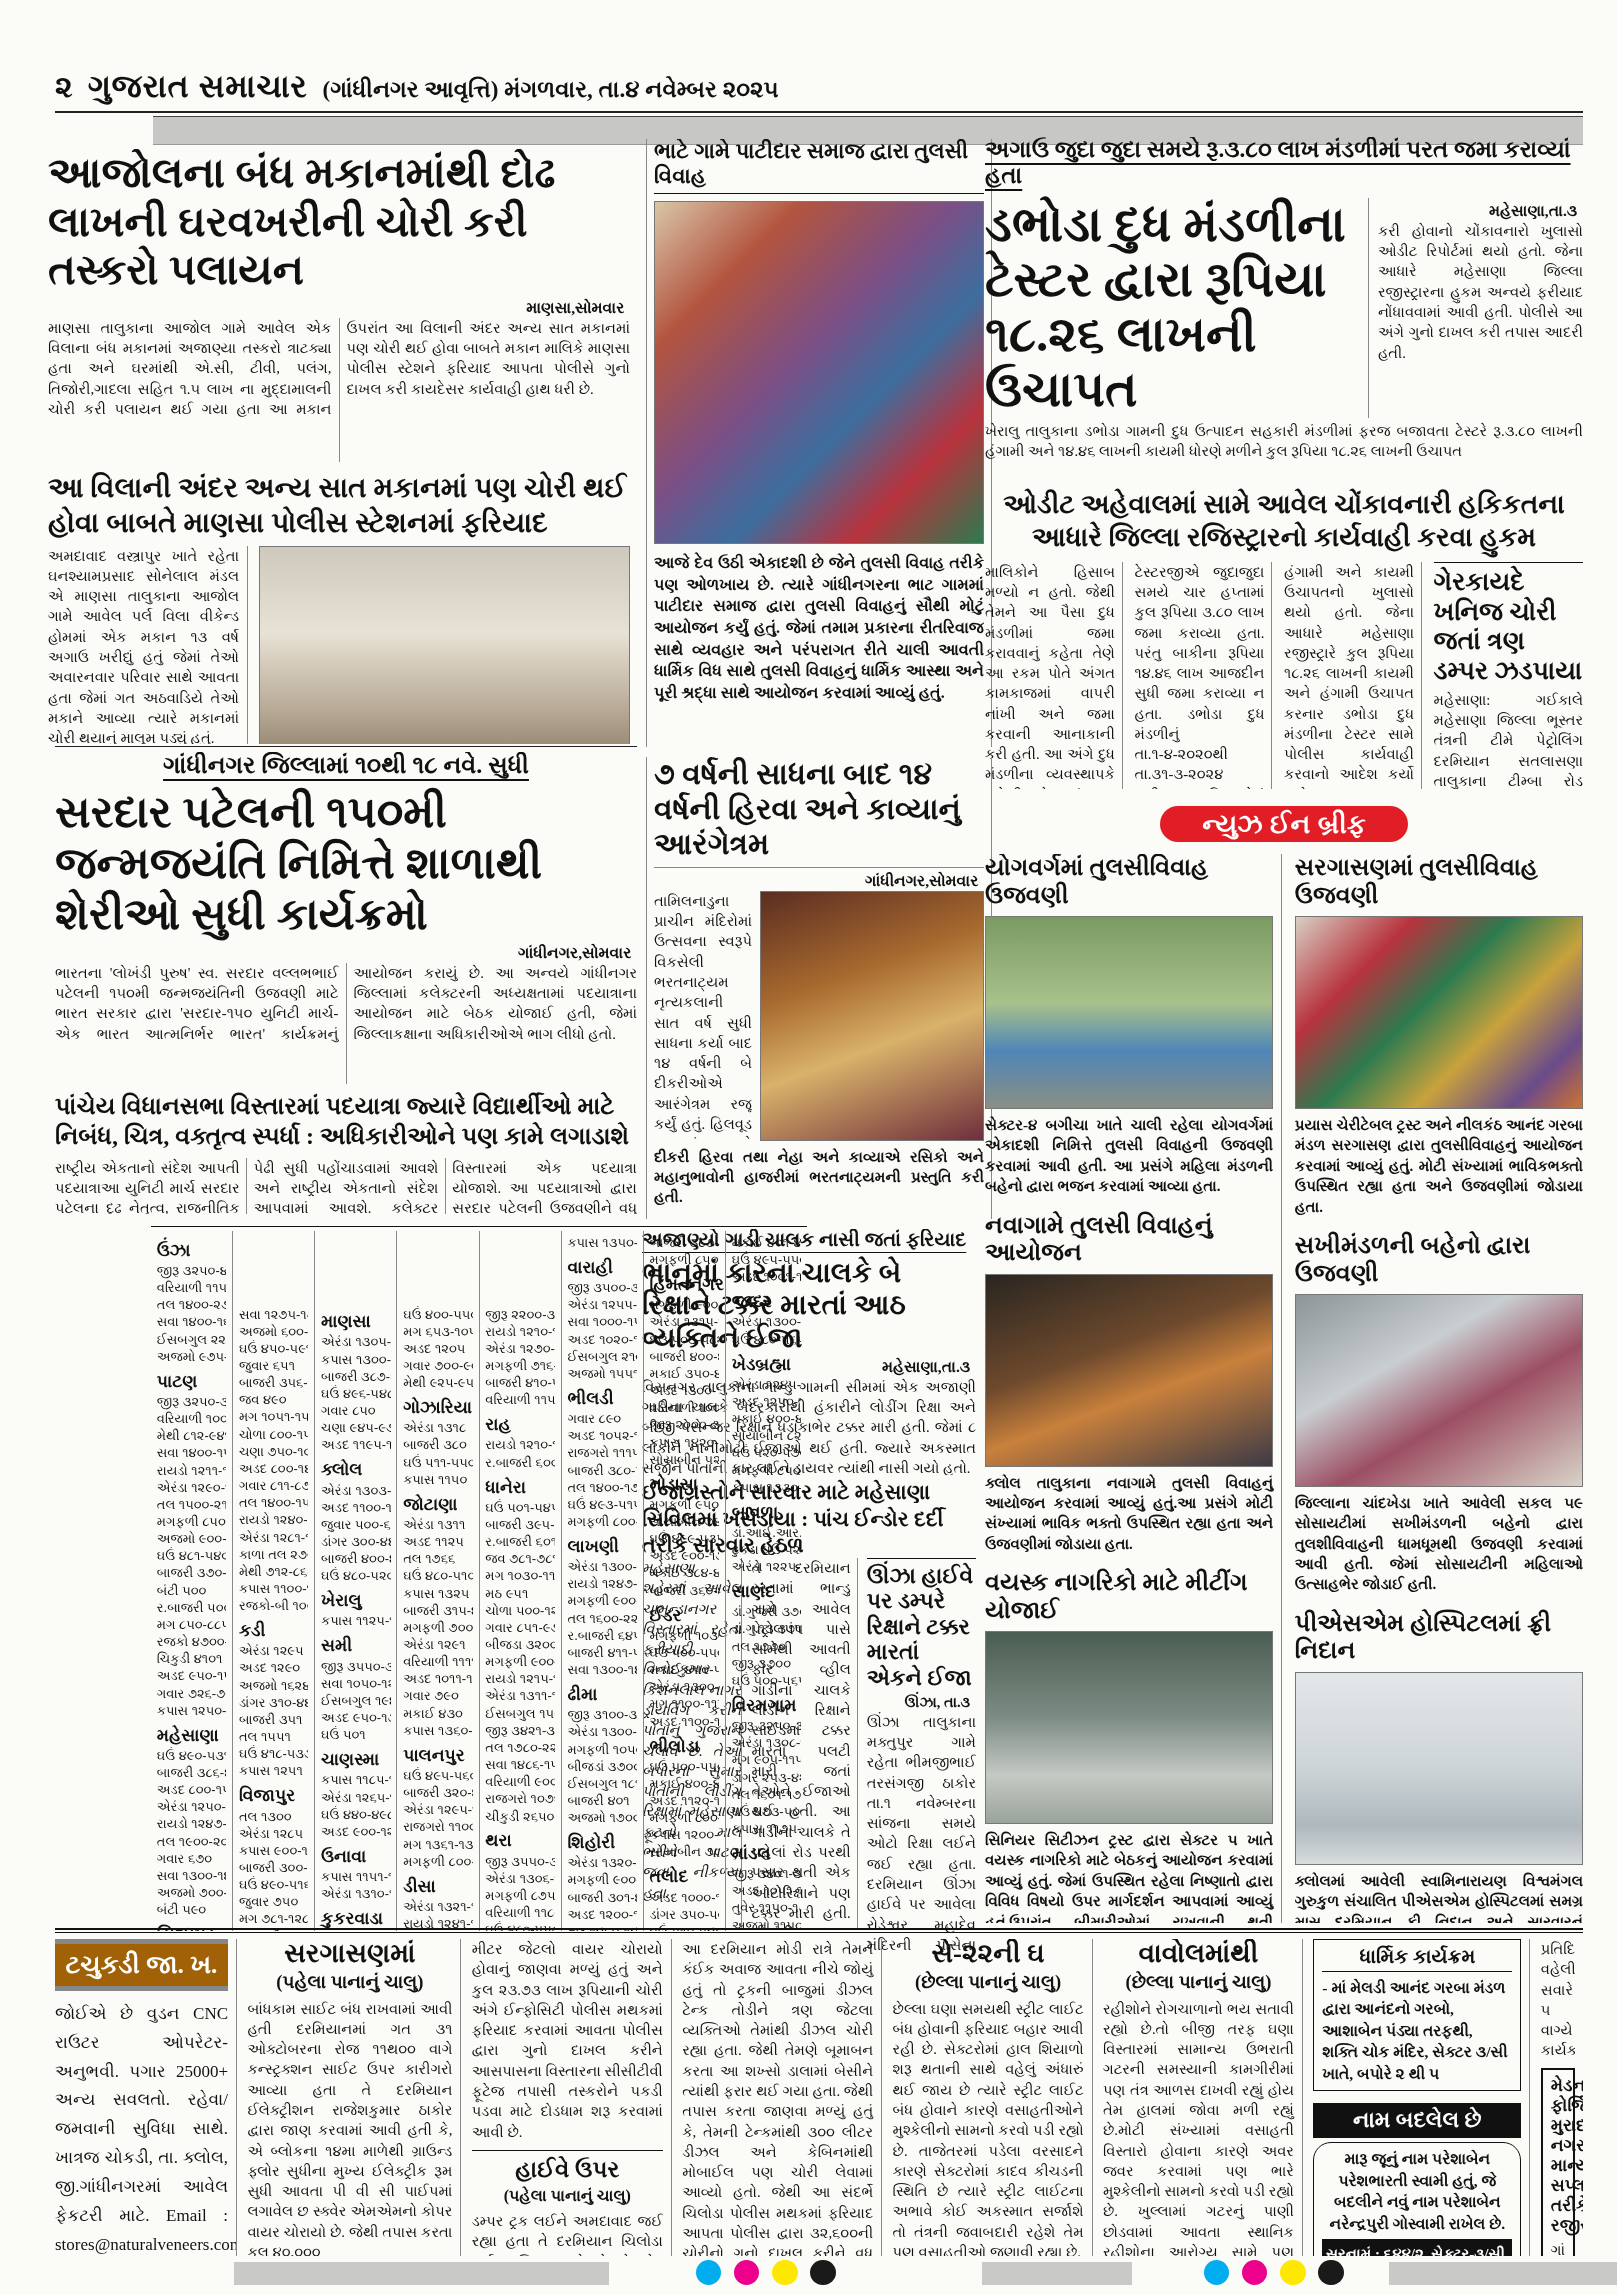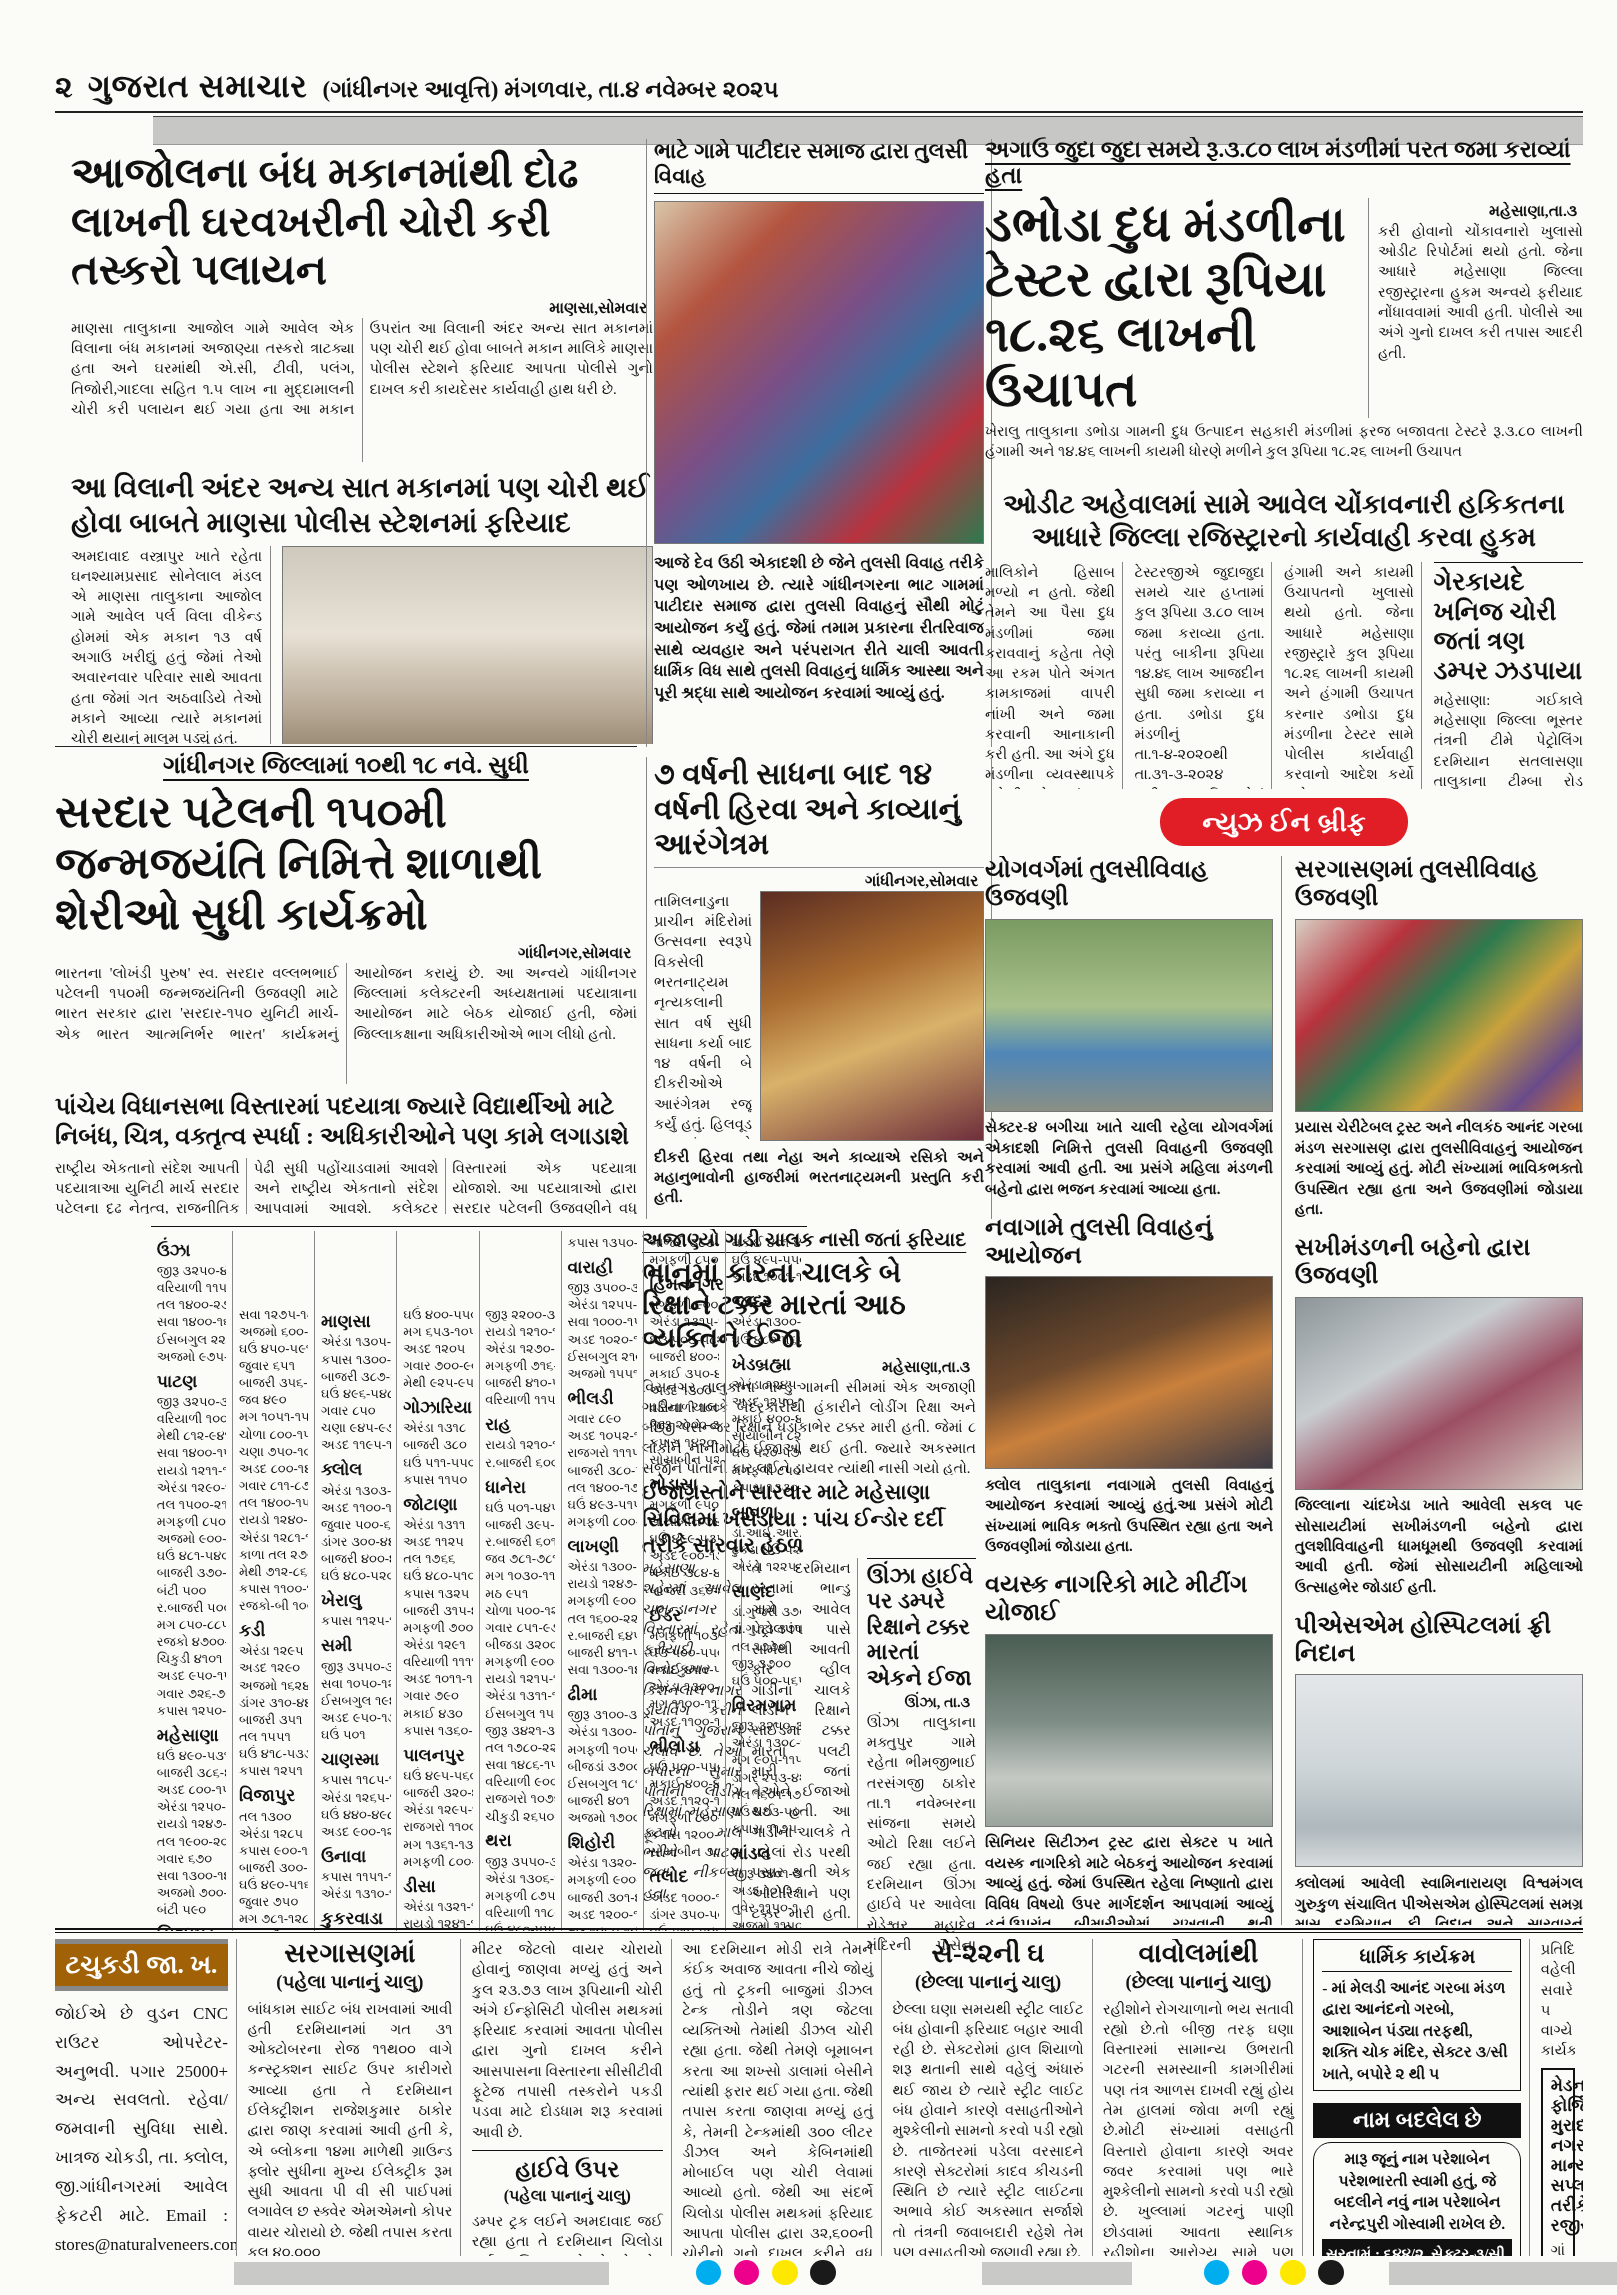--- a/index.html
+++ b/index.html
@@ -75,21 +75,21 @@
 <div class="page">
 
   <div class="abs mast" style="left:55px;top:68px;width:1528px;">
     <span class="pgno sans">૨</span>
     <span class="logo sans">ગુજરાત સમાચાર</span>
     <span class="edn">(ગાંધીનગર આવૃત્તિ) મંગળવાર, તા.૪ નવેમ્બર ૨૦૨૫</span>
   </div>
   <div class="abs rule" style="left:55px;top:111px;width:1528px;height:1.7px;"></div>
   <div class="abs grayband" style="left:153px;top:116px;width:1430px;height:26.6px;"></div>
 
-  <div class="abs clip" style="left:71px;top:149px;width:582px;height:595px;">
+  <div class="abs clip" style="left:48px;top:149px;width:582px;height:595px;">
     <div class="hl" style="font-size:42px;">આજોલના બંધ મકાનમાંથી દોઢ લાખની ઘરવખરીની ચોરી કરી તસ્કરો પલાયન</div>
     <div class="dl">માણસા,સોમવાર</div>
     <div class="bodyt cols2 just clip" style="height:144px;">માણસા તાલુકાના આજોલ ગામે આવેલ એક વિલાના બંધ મકાનમાં અજાણ્યા તસ્કરો ત્રાટક્યા હતા અને ઘરમાંથી એ.સી, ટીવી, પલંગ, તિજોરી,ગાદલા સહિત ૧.૫ લાખ ના મુદ્દામાલની ચોરી કરી પલાયન થઈ ગયા હતા આ મકાન ઉપરાંત આ વિલાની અંદર અન્ય સાત મકાનમાં પણ ચોરી થઈ હોવા બાબતે મકાન માલિકે માણસા પોલીસ સ્ટેશને ફરિયાદ આપતા પોલીસે ગુનો દાખલ કરી કાયદેસર કાર્યવાહી હાથ ધરી છે.</div>
     <div class="subh" style="font-size:28px;margin:8px 0 5.8px 0;">આ વિલાની અંદર અન્ય સાત મકાનમાં પણ ચોરી થઈ હોવા બાબતે માણસા પોલીસ સ્ટેશનમાં ફરિયાદ</div>
     <div style="display:flex;gap:11px;font-family:Liberation Serif, serif;">
       <div class="bodyt just clip" style="width:191px;height:215px;border-right:0.6px solid #888;padding-right:8px;">અમદાવાદ વસ્ત્રાપુર ખાતે રહેતા ઘનશ્યામપ્રસાદ સોનેલાલ મંડલ એ માણસા તાલુકાના આજોલ ગામે આવેલ પર્લ વિલા વીકેન્ડ હોમમાં એક મકાન ૧૩ વર્ષ અગાઉ ખરીદ્યું હતું જેમાં તેઓ અવારનવાર પરિવાર સાથે આવતા હતા જેમાં ગત અઠવાડિયે તેઓ મકાને આવ્યા ત્યારે મકાનમાં ચોરી થયાનું માલૂમ પડ્યું હતું.</div>
       <div class="photo ph-room" style="flex:1;height:214px;"></div>
     </div>
 
   </div>
@@ -473,21 +473,21 @@
           <div class="mkt-item">જીરૂ ૩૪૦૧-૩૮૦૧</div>
           <div class="mkt-item">અડદ ૧૦૫૧-૧૩૫૫</div>
           <div class="mkt-item">તુવેર ૧૧૫૦-૧૩૫૦</div>
           <div class="mkt-item">અજમો ૧૧૫૦-૩૫૦૧</div>
           <div class="mkt-name">દહેગામ</div>
         </div>
     </div>
   </div>
 
   <div class="abs" style="left:985px;top:794px;width:598px;height:1131px;">
-    <div class="pill" style="width:248px;height:48px;margin:4px auto;">
+    <div class="pill" style="width:248px;height:36px;margin:12px auto;">
       <span>ન્યુઝ ઈન બ્રીફ</span>
     </div>
     <div style="display:flex;gap:12.7px;margin-top:10.4px;">
       <div class="clip" style="flex:1;border-right:0.6px solid #888;padding-right:8px;height:1069px;">
           <div class="brief">
             <div class="bt">યોગવર્ગમાં તુલસીવિવાહ ઉજવણી</div>
             <div class="bp ph-garden"></div>
             <div class="bc">સેક્ટર-૪ બગીચા ખાતે ચાલી રહેલા યોગવર્ગમાં એકાદશી નિમિત્તે તુલસી વિવાહની ઉજવણી કરવામાં આવી હતી. આ પ્રસંગે મહિલા મંડળની બહેનો દ્વારા ભજન કરવામાં આવ્યા હતા.</div>
           </div>
           <div class="brief">

